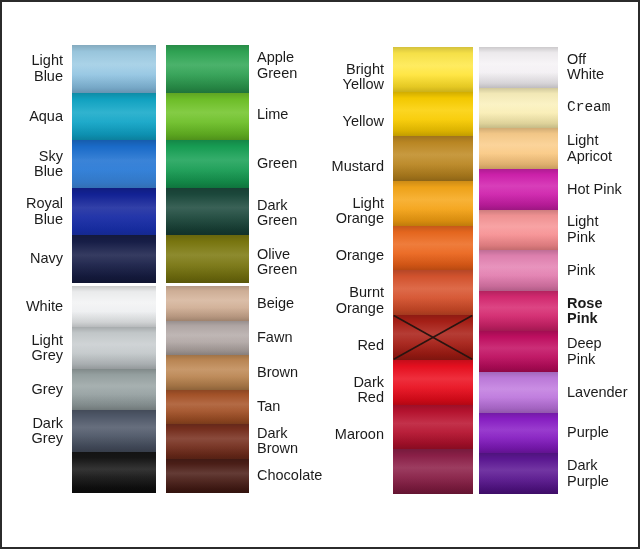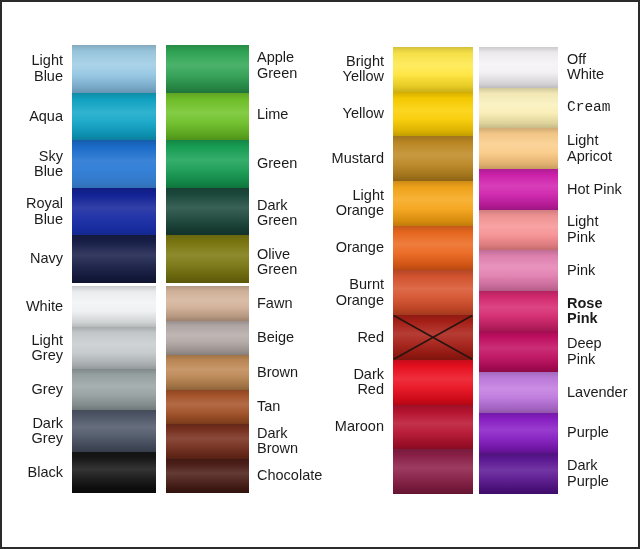--- a/index.html
+++ b/index.html
@@ -114,21 +114,20 @@
       <div class="swatch" title="Dark Grey" style="height: 41.4px; background: linear-gradient(rgb(81, 90, 107) 0%, rgb(81, 90, 107) 38%, rgb(68, 76, 92) 100%);"></div>
       <div class="swatch" title="Black" style="height: 41.4px; background: linear-gradient(rgb(23, 23, 23) 0%, rgb(23, 23, 23) 38%, rgb(13, 13, 13) 100%);"></div>
     </div>
     <div class="label-stack" style="left: 6px; top: 284px; width: 62px; height: 207px;">
       <div class="swatch-label right" style="height: 41.4px;">White</div>
       <div class="swatch-label right" style="height: 41.4px;">Light
 Grey</div>
       <div class="swatch-label right" style="height: 41.4px;">Grey</div>
       <div class="swatch-label right" style="height: 41.4px;">Dark
 Grey</div>
-      <div class="swatch-label right" style="height: 41.4px;">Black</div>
     </div>
     <div class="swatch-stack" style="left: 164px; top: 43px; width: 83px; height: 238px;">
       <div class="swatch" title="Apple Green" style="height: 47.6px; background: linear-gradient(rgb(49, 168, 86) 0%, rgb(49, 168, 86) 38%, rgb(40, 144, 73) 100%);"></div>
       <div class="swatch" title="Lime" style="height: 47.6px; background: linear-gradient(rgb(114, 197, 42) 0%, rgb(114, 197, 42) 38%, rgb(99, 181, 33) 100%);"></div>
       <div class="swatch" title="Green" style="height: 47.6px; background: linear-gradient(rgb(24, 162, 86) 0%, rgb(24, 162, 86) 38%, rgb(19, 145, 76) 100%);"></div>
       <div class="swatch" title="Dark Green" style="height: 47.6px; background: linear-gradient(rgb(29, 75, 62) 0%, rgb(29, 75, 62) 38%, rgb(23, 62, 52) 100%);"></div>
       <div class="swatch" title="Olive Green" style="height: 47.6px; background: linear-gradient(rgb(125, 122, 16) 0%, rgb(125, 122, 16) 38%, rgb(111, 108, 13) 100%);"></div>
     </div>
     <div class="label-stack" style="left: 248px; top: 43px; width: 70px; height: 238px; gap: 8px;">
       <div class="swatch-label left" style="height: 47.6px;">Apple
@@ -142,22 +141,22 @@
     </div>
     <div class="swatch-stack" style="left: 164px; top: 284px; width: 83px; height: 207px;">
       <div class="swatch" title="Fawn" style="height: 34.5px; background: linear-gradient(rgb(214, 181, 156) 0%, rgb(214, 181, 156) 38%, rgb(198, 163, 137) 100%);"></div>
       <div class="swatch" title="Beige" style="height: 34.5px; background: linear-gradient(rgb(182, 172, 170) 0%, rgb(182, 172, 170) 38%, rgb(168, 158, 155) 100%);"></div>
       <div class="swatch" title="Brown" style="height: 34.5px; background: linear-gradient(rgb(192, 138, 86) 0%, rgb(192, 138, 86) 38%, rgb(176, 124, 73) 100%);"></div>
       <div class="swatch" title="Tan" style="height: 34.5px; background: linear-gradient(rgb(169, 85, 42) 0%, rgb(169, 85, 42) 38%, rgb(151, 74, 34) 100%);"></div>
       <div class="swatch" title="Dark Brown" style="height: 34.5px; background: linear-gradient(rgb(121, 48, 31) 0%, rgb(121, 48, 31) 38%, rgb(106, 41, 25) 100%);"></div>
       <div class="swatch" title="Chocolate" style="height: 34.5px; background: linear-gradient(rgb(77, 31, 24) 0%, rgb(77, 31, 24) 38%, rgb(63, 24, 18) 100%);"></div>
     </div>
     <div class="label-stack" style="left: 248px; top: 284px; width: 70px; height: 207px;">
+      <div class="swatch-label left" style="height: 34.5px;">Beige</div>
       <div class="swatch-label left" style="height: 34.5px;">Fawn</div>
-      <div class="swatch-label left" style="height: 34.5px;">Beige</div>
       <div class="swatch-label left" style="height: 34.5px;">Brown</div>
       <div class="swatch-label left" style="height: 34.5px;">Tan</div>
       <div class="swatch-label left" style="height: 34.5px;">Dark
 Brown</div>
       <div class="swatch-label left" style="height: 34.5px;">Chocolate</div>
     </div>
     <div class="swatch-stack" style="left: 391px; top: 45px; width: 80px; height: 447px;">
       <div class="swatch" title="Bright Yellow" style="height: 44.7px; background: linear-gradient(rgb(255, 233, 74) 0%, rgb(255, 233, 74) 38%, rgb(255, 221, 31) 100%);"></div>
       <div class="swatch" title="Yellow" style="height: 44.7px; background: linear-gradient(rgb(252, 208, 0) 0%, rgb(252, 208, 0) 38%, rgb(242, 196, 0) 100%);"></div>
       <div class="swatch" title="Mustard" style="height: 44.7px; background: linear-gradient(rgb(192, 139, 36) 0%, rgb(192, 139, 36) 38%, rgb(176, 125, 28) 100%);"></div>
@@ -168,21 +167,21 @@
         <div class="discontinued-mark"><svg width="100%" height="100%" viewBox="0 0 100 100" preserveAspectRatio="none">
             <line x1="1" y1="1" x2="99" y2="99" stroke="#2a1410" stroke-width="1.6" vector-effect="non-scaling-stroke"></line>
             <line x1="99" y1="1" x2="1" y2="99" stroke="#2a1410" stroke-width="1.6" vector-effect="non-scaling-stroke"></line>
           </svg></div>
       </div>
       <div class="swatch" title="Red" style="height: 44.7px; background: linear-gradient(rgb(237, 16, 32) 0%, rgb(237, 16, 32) 38%, rgb(224, 10, 25) 100%);"></div>
       <div class="swatch" title="Dark Red" style="height: 44.7px; background: linear-gradient(rgb(187, 19, 48) 0%, rgb(187, 19, 48) 38%, rgb(169, 15, 42) 100%);"></div>
       <div class="swatch" title="Maroon" style="height: 44.7px; background: linear-gradient(rgb(142, 32, 73) 0%, rgb(142, 32, 73) 38%, rgb(124, 26, 62) 100%);"></div>
     </div>
     <div class="label-stack" style="left: 313px; top: 45px; width: 76px; height: 447px;">
-      <div class="swatch-label right" style="height: 44.7px;">Bright
+      <div class="swatch-label right" style="height: 44.7px; margin-top: 8px;">Bright
 Yellow</div>
       <div class="swatch-label right" style="height: 44.7px;">Yellow</div>
       <div class="swatch-label right" style="height: 44.7px;">Mustard</div>
       <div class="swatch-label right" style="height: 44.7px;">Light
 Orange</div>
       <div class="swatch-label right" style="height: 44.7px;">Orange</div>
       <div class="swatch-label right" style="height: 44.7px;">Burnt
 Orange</div>
       <div class="swatch-label right" style="height: 44.7px;">Red</div>
       <div class="swatch-label right" style="height: 44.7px;">Dark

